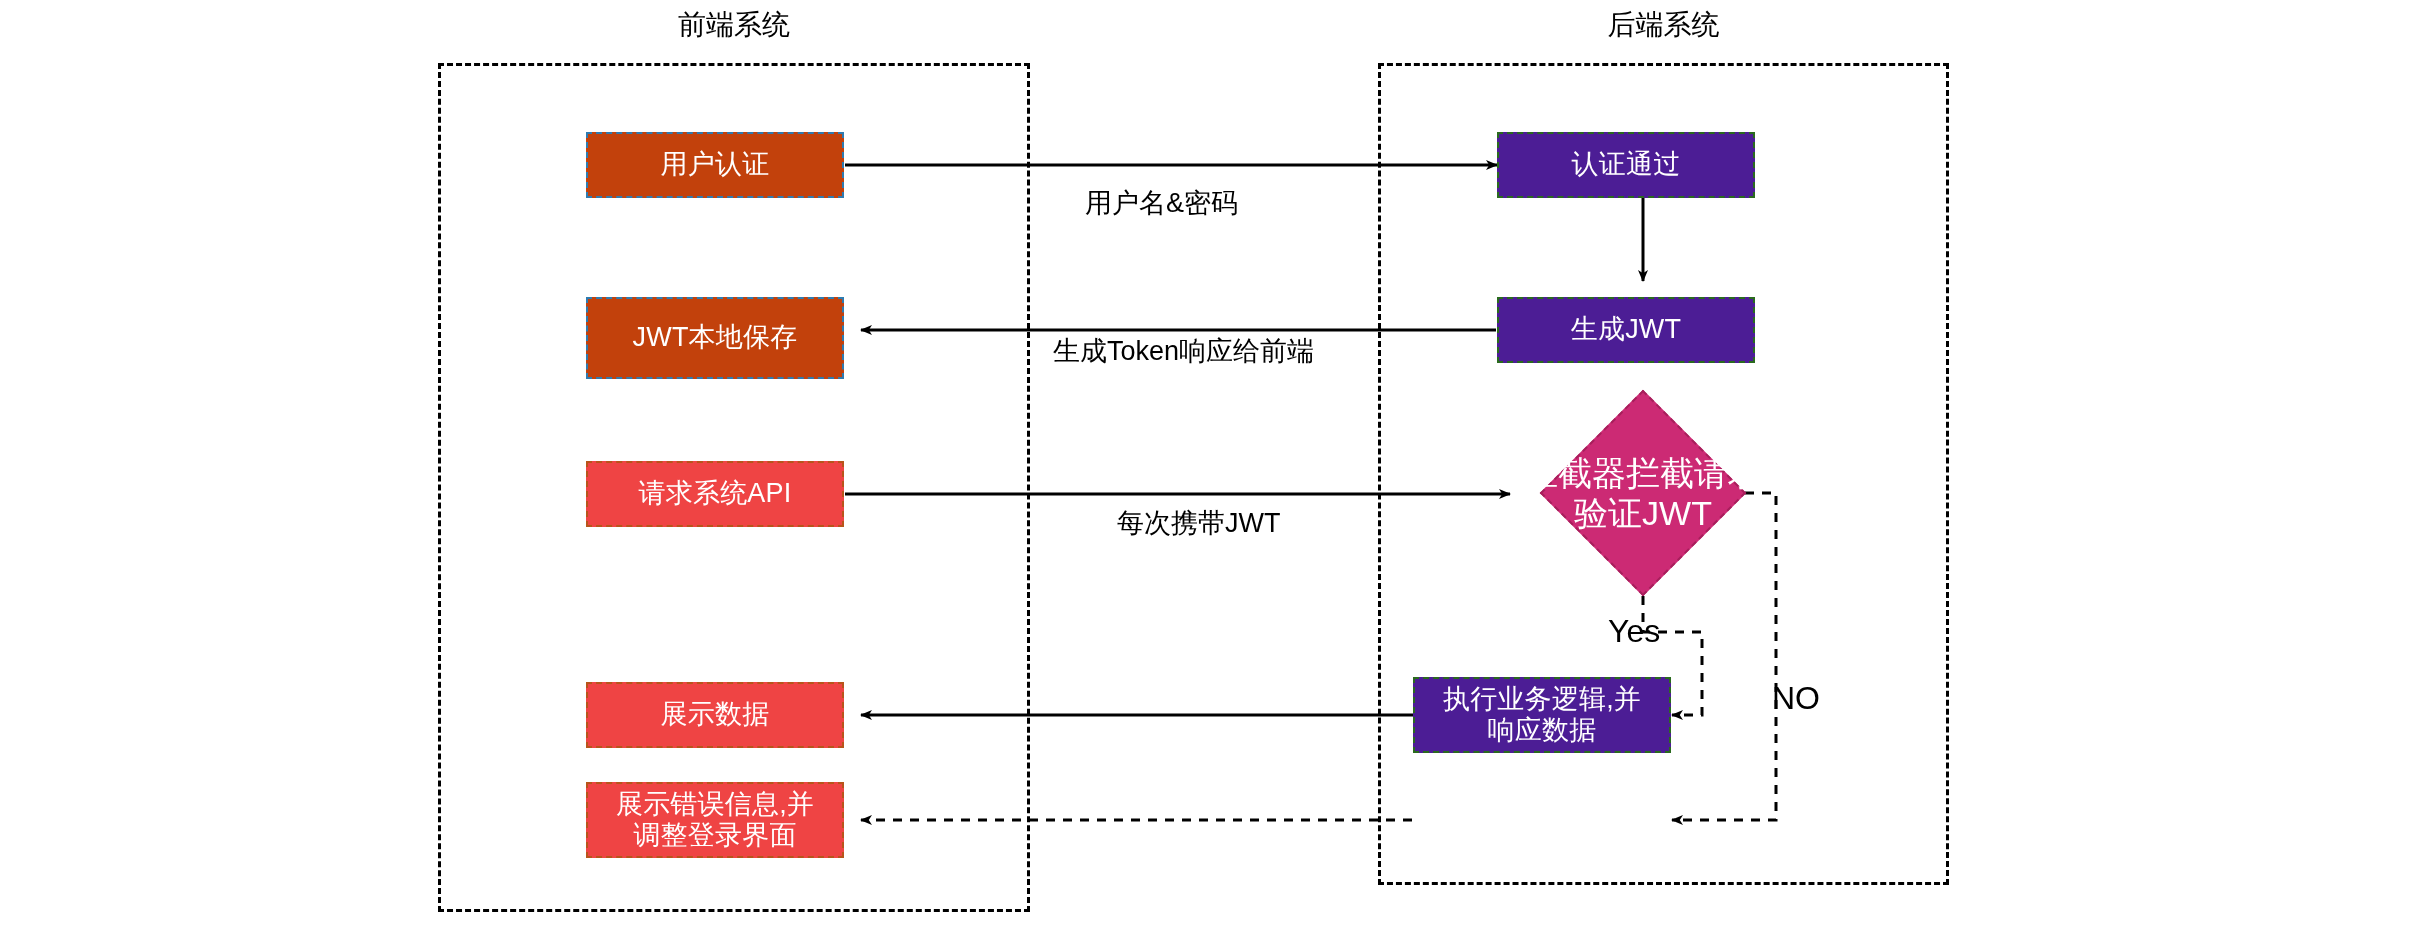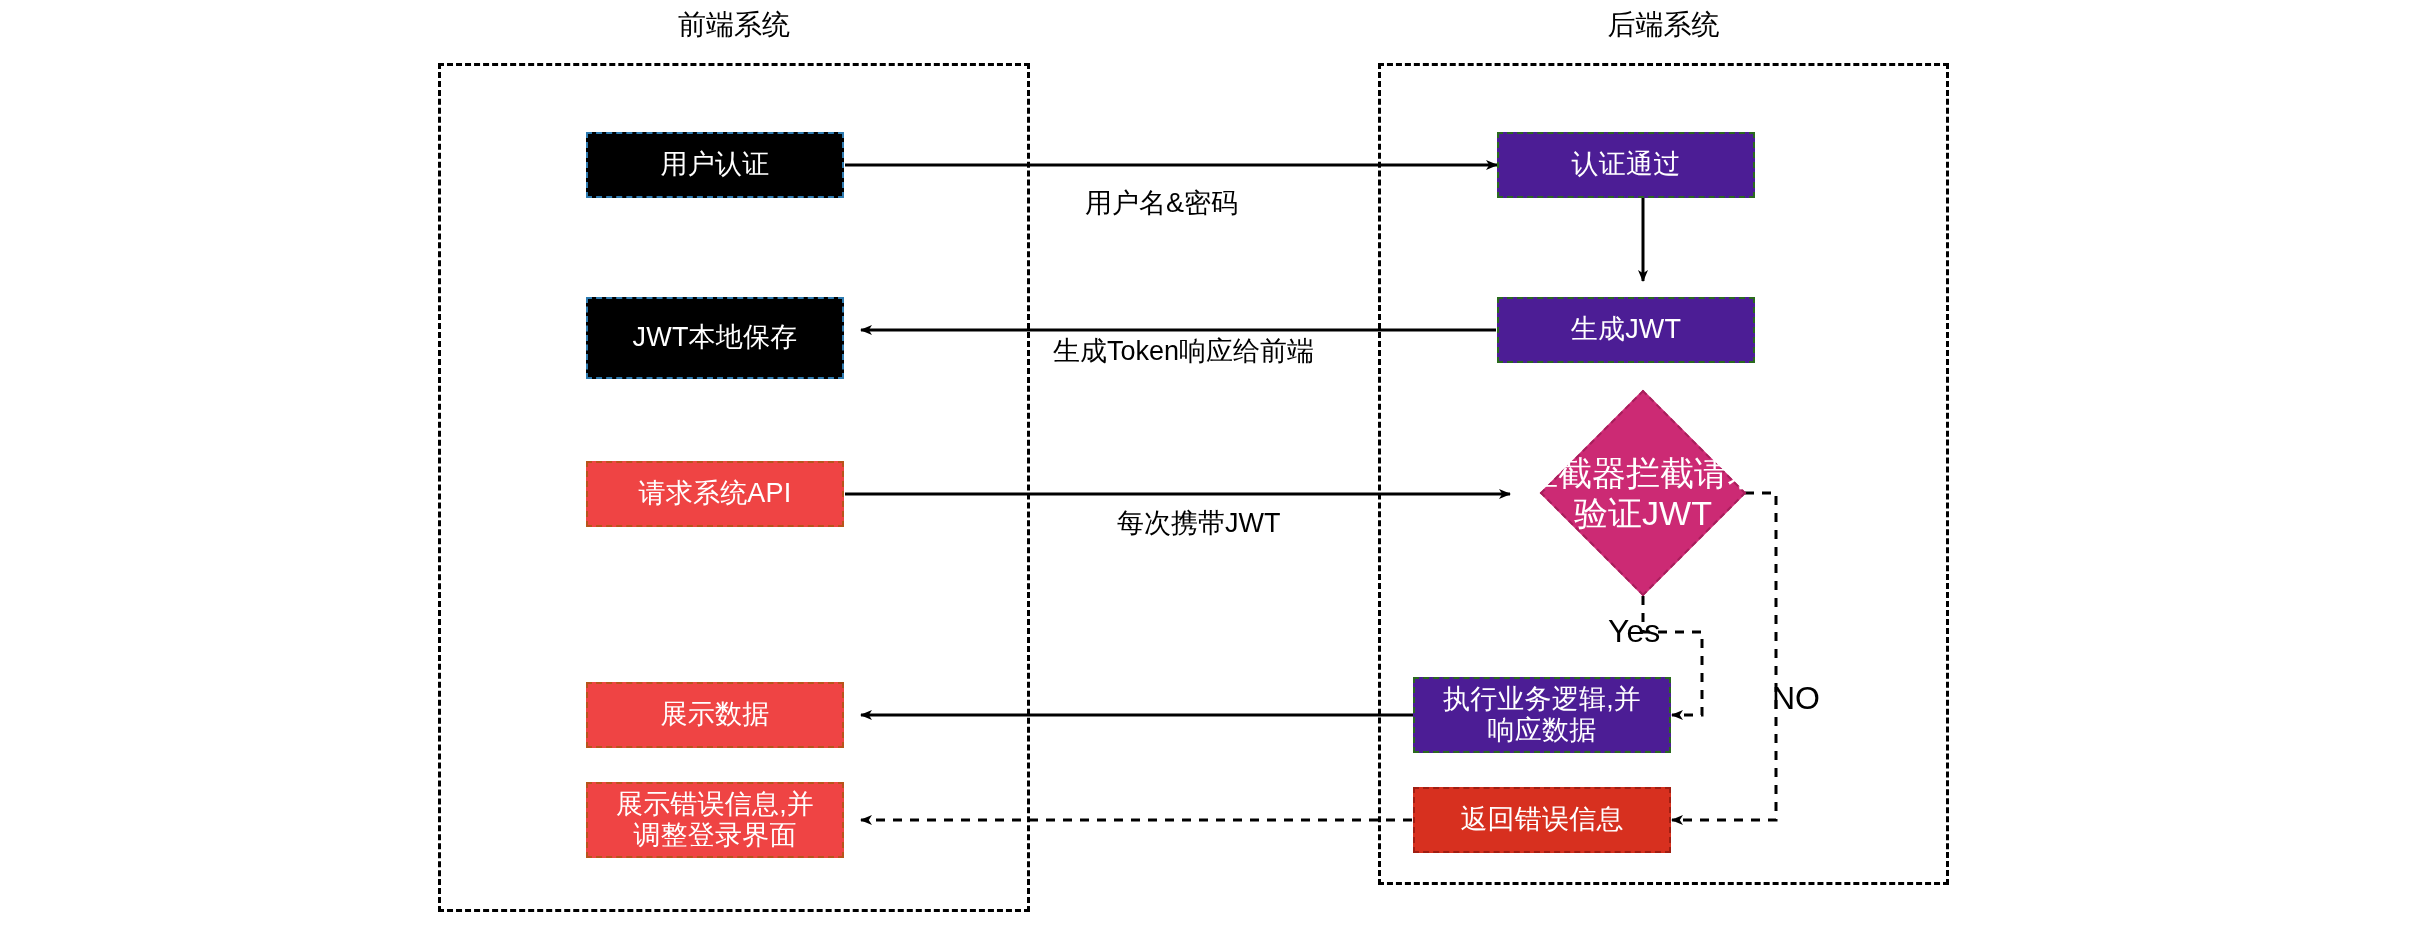--- a/index.html
+++ b/index.html
@@ -36,21 +36,21 @@
     box-sizing: border-box;
     display: flex;
     align-items: center;
     justify-content: center;
     text-align: center;
     color: #ffffff;
     font-size: 27px;
     line-height: 1.16;
     letter-spacing: 0.2px;
   }
-  .node.blue   { background: #000000; border: 2px dashed #2E7BB0; }
+  .node.blue   { background: #c2410c; border: 2px dashed #2E7BB0; }
   .node.green  { background: #4c1d95; border: 2px dashed #2A6A1E; }
   .node.orange { background: #ef4444; border: 2px dashed #B8551A; }
   .node.red    { background: #D7301F; border: 2px dashed #A01E12; }
 
   .diamond-wrap {
     position: absolute;
   }
   .diamond-shape {
     position: absolute;
     left: 0; top: 0;
@@ -159,23 +159,20 @@
       <div>拦截器拦截请求</div>
       <div>验证JWT</div>
     </div>
   </div>
 
   <div class="node green" style="left:1413px; top:677px; width:258px; height:76px; flex-direction:column;">
     <span>执行业务逻辑,并</span>
     <span>响应数据</span>
   </div>
 
-  <div class="node red" style="left:1413px; top:787px; width:258px; height:66px;">
-    <span>返回错误信息</span>
-  </div>
 
   <div class="edge-label" style="left:1085px; top:185px;text-align:right;">用户名&amp;密码</div>
 
   <div class="edge-label" style="left:1053px; top:333px;">生成Token响应给前端</div>
 
   <div class="edge-label" style="left:1117px; top:505px;">每次携带JWT</div>
 
   <div class="edge-label small" style="left:1608px; top:613px;">Yes</div>
 
   <div class="edge-label small" style="left:1772px; top:680px;">NO</div>

